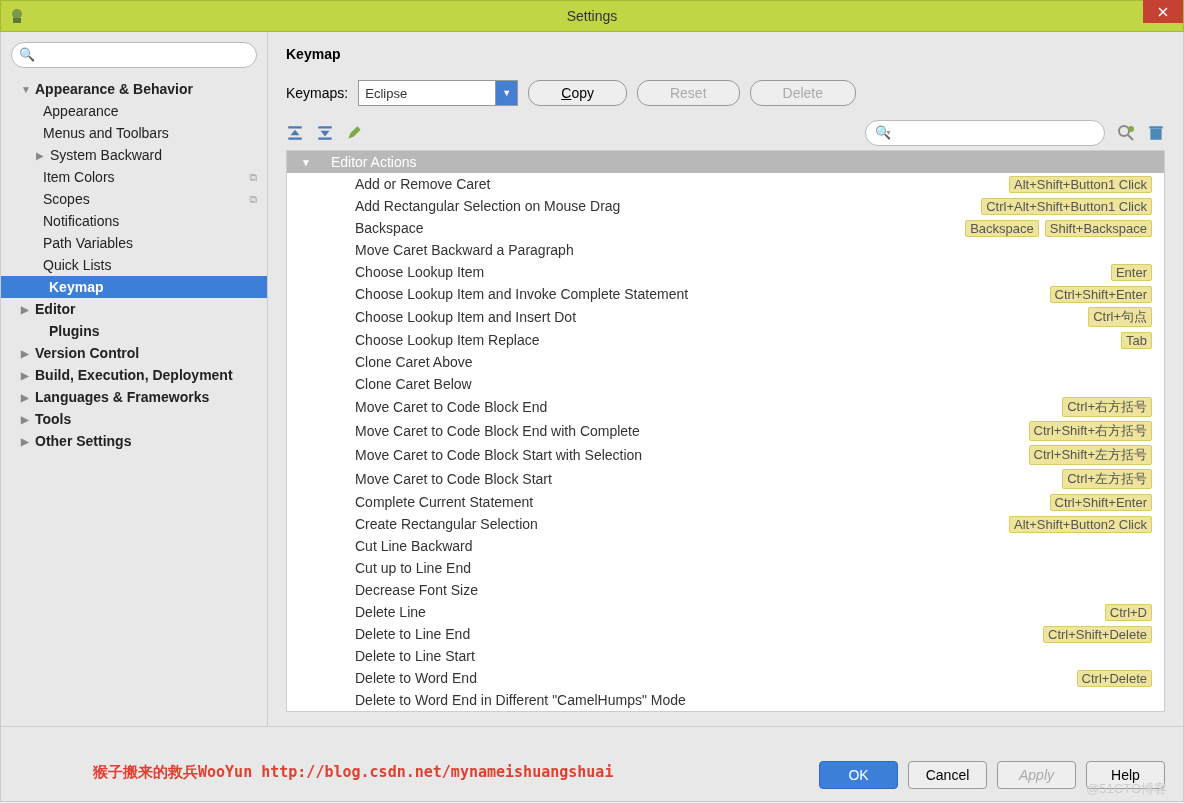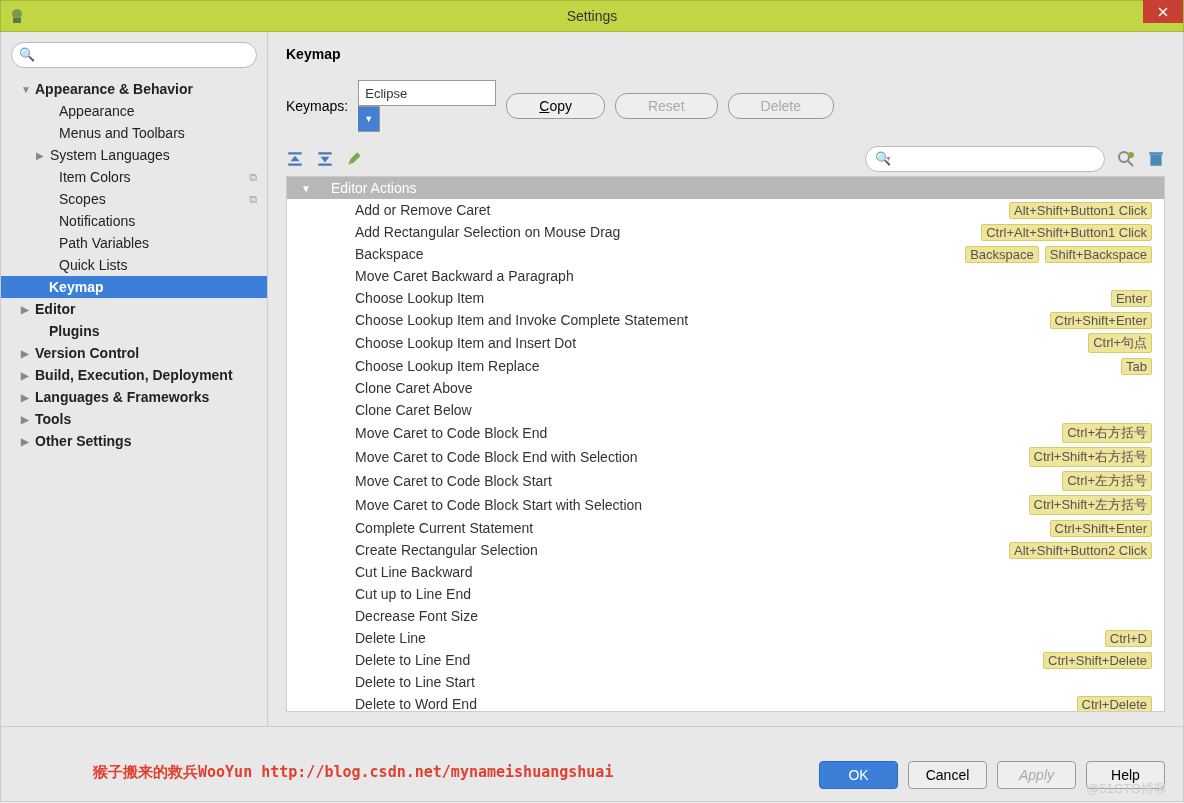--- a/index.html
+++ b/index.html
@@ -16,29 +16,29 @@
 .search-box { margin: 10px; position: relative; }
 .search-box input { width: 100%; height: 26px; border: 1px solid #bbb; border-radius: 13px; padding: 0 10px 0 26px; font-size: 13px; }
 .search-box .mag { position: absolute; left: 8px; top: 5px; color: #999; font-size: 13px; }
 
 .tree { font-size: 14px; color: #222; }
 .tree-item { padding: 3px 0 3px 20px; cursor: pointer; display: flex; align-items: center; }
 .tree-item.bold { font-weight: bold; }
 .tree-item.selected { background: #3c7fd8; color: #fff; }
 .tree-item .arrow { width: 12px; display: inline-block; color: #888; font-size: 10px; margin-right: 2px; }
 .tree-item.selected .arrow { color: #fff; }
-.tree-child { padding-left: 44px; }
+.tree-child { padding-left: 28px; }
 .tree-item .copy-ic { margin-left: auto; margin-right: 10px; color: #aaa; font-size: 11px; }
 
 .content { flex: 1; padding: 14px 18px; display: flex; flex-direction: column; overflow: hidden; }
 .content-title { font-weight: bold; font-size: 14px; margin-bottom: 18px; }
 
 .keymap-row { display: flex; align-items: center; gap: 10px; margin-bottom: 14px; }
 .keymap-row label { font-size: 14px; }
-.select-wrap { display: flex; flex-direction: column; }
+.select-wrap { display: flex; }
 .select-wrap input { width: 138px; height: 26px; border: 1px solid #999; padding: 0 6px; font-size: 13px; background: #fff; color: #333; }
 .select-wrap .dd { width: 22px; height: 26px; background: #447fd1; border: 1px solid #999; border-left: none; display: flex; align-items: center; justify-content: center; color: #fff; font-size: 9px; cursor: pointer; }
 .btn { height: 26px; padding: 0 32px; border: 1px solid #999; background: #eee; border-radius: 12px; font-size: 14px; cursor: pointer; }
 .btn.disabled { color: #aaa; }
 
 .toolbar { display: flex; align-items: center; gap: 12px; margin-bottom: 4px; }
 .toolbar .tb-icon { width: 18px; height: 18px; cursor: pointer; }
 .toolbar .spacer { flex: 1; }
 .tree-search { position: relative; }
 .tree-search input { width: 240px; height: 26px; border: 1px solid #bbb; border-radius: 13px; padding: 0 10px 0 28px; font-size: 13px; }
@@ -94,21 +94,21 @@
         <div class="tree-item tree-child">
           <span class="arrow"></span>
           <span>Appearance</span>
         </div>
         <div class="tree-item tree-child">
           <span class="arrow"></span>
           <span>Menus and Toolbars</span>
         </div>
         <div class="tree-item tree-child" style="padding-left: 35px;">
           <span class="arrow">▶</span>
-          <span>System Languages</span>
+          <span>System Backward</span>
         </div>
         <div class="tree-item tree-child">
           <span class="arrow"></span>
           <span>Item Colors</span>
           <span class="copy-ic">⧉</span>
         </div>
         <div class="tree-item tree-child">
           <span class="arrow"></span>
           <span>Scopes</span>
           <span class="copy-ic">⧉</span>
@@ -276,35 +276,35 @@
             <span class="name">Clone Caret Below</span>
             <span class="shortcuts"></span>
           </div>
           <div class="action-row">
             <span class="name">Move Caret to Code Block End</span>
             <span class="shortcuts">
               <span class="shortcut">Ctrl+右方括号</span>
             </span>
           </div>
           <div class="action-row">
-            <span class="name">Move Caret to Code Block End with Selection</span>
+            <span class="name">Move Caret to Code Block End with Complete</span>
             <span class="shortcuts">
               <span class="shortcut">Ctrl+Shift+右方括号</span>
             </span>
           </div>
           <div class="action-row">
+            <span class="name">Move Caret to Code Block Start with Selection</span>
+            <span class="shortcuts">
+              <span class="shortcut">Ctrl+Shift+左方括号</span>
+            </span>
+          </div>
+          <div class="action-row">
             <span class="name">Move Caret to Code Block Start</span>
             <span class="shortcuts">
               <span class="shortcut">Ctrl+左方括号</span>
-            </span>
-          </div>
-          <div class="action-row">
-            <span class="name">Move Caret to Code Block Start with Selection</span>
-            <span class="shortcuts">
-              <span class="shortcut">Ctrl+Shift+左方括号</span>
             </span>
           </div>
           <div class="action-row">
             <span class="name">Complete Current Statement</span>
             <span class="shortcuts">
               <span class="shortcut">Ctrl+Shift+Enter</span>
             </span>
           </div>
           <div class="action-row">
             <span class="name">Create Rectangular Selection</span>

